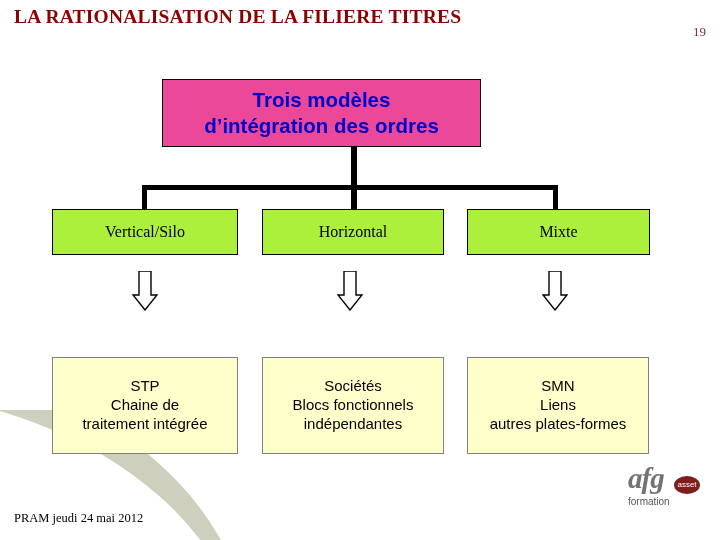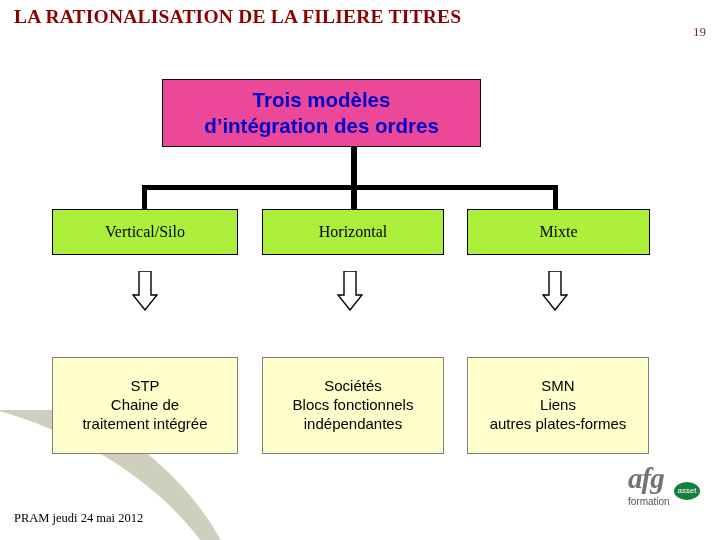--- a/index.html
+++ b/index.html
@@ -161,25 +161,25 @@
     font-family: "Liberation Serif", serif;
     font-size: 29px;
     font-weight: bold;
     font-style: italic;
     color: #737373;
     letter-spacing: -1px;
   }
   .logo .asset {
     position: absolute;
     left: 46px;
-    top: 20px;
+    top: 14px;
     font-family: "Liberation Sans", sans-serif;
     font-size: 8px;
     color: #ffffff;
-    background: #15803d;
+    background: #7f1d1d;
     border-radius: 50%;
     width: 26px;
     height: 18px;
     display: flex;
     align-items: center;
     justify-content: center;
     line-height: 1;
     text-align: center;
   }
   .logo .formation {

